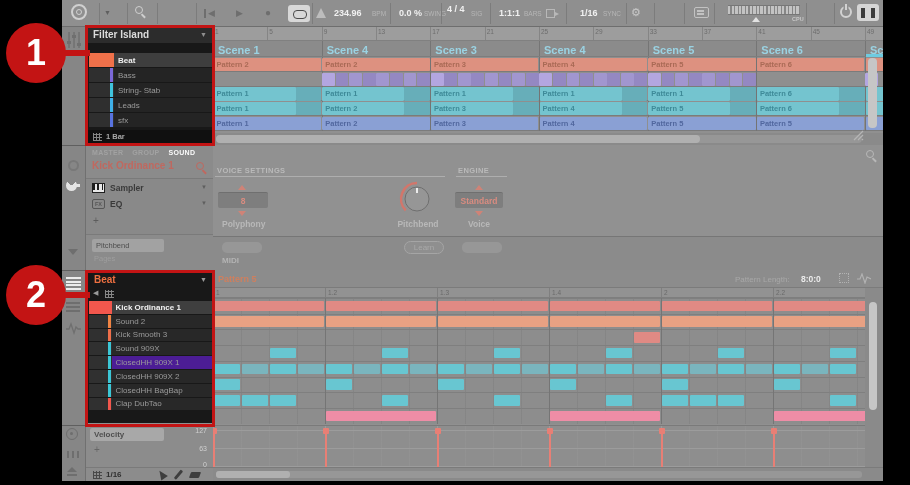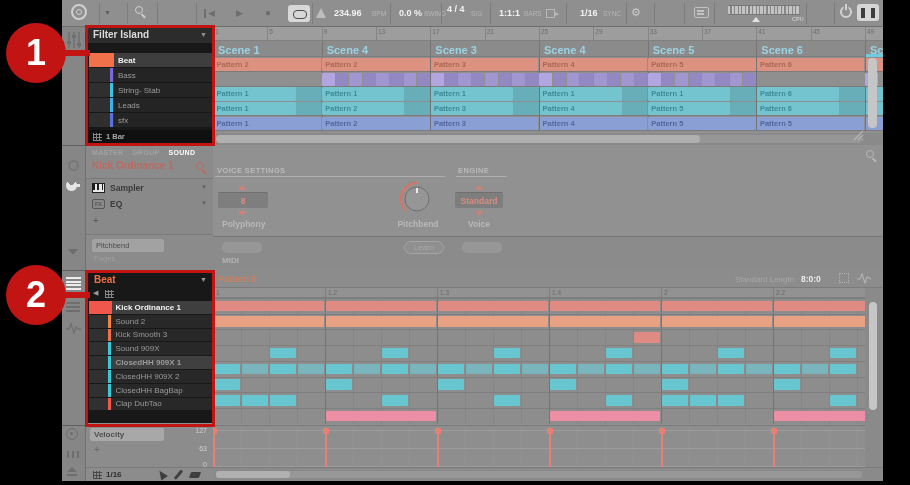--- a/index.html
+++ b/index.html
@@ -376,21 +376,21 @@
   <div class="paramLabel" style="left:468px;top:219px;">Voice</div>
 
   <div class="abs" style="left:213px;top:236px;width:670px;height:34px;background:#8b8b8b;border-top:1px solid #767676;"></div>
   <div class="ghost" style="left:222px;top:242px;"></div>
   <div class="abs" style="left:404px;top:241px;width:40px;height:13px;border:1px solid #a5a5a5;border-radius:7px;background:#8f8f8f;font-size:8px;color:#a9a9a9;display:flex;align-items:center;justify-content:center;">Learn</div>
   <div class="ghost" style="left:462px;top:242px;"></div>
   <div class="abs" style="left:222px;top:256px;font-size:8px;font-weight:bold;color:#b4b4b4;">MIDI</div>
 
   <div class="abs" style="left:213px;top:270px;width:670px;height:18px;background:#8c8c8c;border-bottom:1px solid #7b7b7b;">
     <span class="abs" style="left:5px;top:4px;font-size:9px;font-weight:bold;color:#cf7f5e;">Pattern 5</span>
-    <span class="abs" style="left:522px;top:5px;font-size:8px;color:#a8a8a8;">Standard Length:</span>
+    <span class="abs" style="left:522px;top:5px;font-size:8px;color:#a8a8a8;">Pattern Length:</span>
     <span class="abs" style="left:588px;top:4px;font-size:8.5px;font-weight:bold;color:#ebebeb;">8:0:0</span>
     <span class="hicon1" style="left:626px;top:3px;"></span>
     <svg style="position:absolute;left:644px;top:3px;" width="14" height="11" viewBox="0 0 14 11">
       <polyline points="0,6 3,6 5,1 8,10 10,4 14,6" fill="none" stroke="#b2b2b2" stroke-width="1.2"></polyline>
     </svg>
   </div>
   <div class="abs" style="left:213px;top:288px;width:652px;height:10px;background:#929292;border-bottom:1px solid #7e7e7e;overflow:hidden;background-image:repeating-linear-gradient(90deg,#7f7f7f 0 1px,transparent 1px 112px);">
       <div class="tickLabel" style="left: 3px; color: rgb(106, 106, 106);">1</div>
       <div class="tickLabel" style="left: 115px; color: rgb(106, 106, 106);">1.2</div>
       <div class="tickLabel" style="left: 227px; color: rgb(106, 106, 106);">1.3</div>
@@ -487,21 +487,21 @@
         <div class="nameCell" style="left: 22.5px; background: rgb(40, 40, 40); color: rgb(154, 154, 154); font-weight: normal;">Kick Smooth 3</div>
       </div>
       <div class="lrow" style="top: 70.4px; height: 12.8px;">
         <div class="numCell" style="width: 18px; background: rgb(48, 48, 48); color: rgb(138, 138, 138);">4</div>
         <div class="strip" style="left: 18.5px; background: rgb(60, 199, 214);"></div>
         <div class="nameCell" style="left: 22.5px; background: rgb(40, 40, 40); color: rgb(154, 154, 154); font-weight: normal;">Sound 909X</div>
       </div>
       <div class="lrow" style="top: 84.2px; height: 12.8px;">
         <div class="numCell" style="width: 18px; background: rgb(48, 48, 48); color: rgb(138, 138, 138);">5</div>
         <div class="strip" style="left: 18.5px; background: rgb(60, 199, 214);"></div>
-        <div class="nameCell" style="left: 22.5px; background: #404040; color: rgb(154, 154, 154); font-weight: bold;">ClosedHH 909X 1</div>
+        <div class="nameCell" style="left: 22.5px; background: #4c1d95; color: rgb(154, 154, 154); font-weight: normal;">ClosedHH 909X 1</div>
       </div>
       <div class="lrow" style="top: 98px; height: 12.8px;">
         <div class="numCell" style="width: 18px; background: rgb(48, 48, 48); color: rgb(138, 138, 138);">6</div>
         <div class="strip" style="left: 18.5px; background: rgb(60, 199, 214);"></div>
         <div class="nameCell" style="left: 22.5px; background: rgb(40, 40, 40); color: rgb(154, 154, 154); font-weight: normal;">ClosedHH 909X 2</div>
       </div>
       <div class="lrow" style="top: 111.8px; height: 12.8px;">
         <div class="numCell" style="width: 18px; background: rgb(48, 48, 48); color: rgb(138, 138, 138);">7</div>
         <div class="strip" style="left: 18.5px; background: rgb(60, 199, 214);"></div>
         <div class="nameCell" style="left: 22.5px; background: rgb(40, 40, 40); color: rgb(154, 154, 154); font-weight: normal;">ClosedHH BagBap</div>

